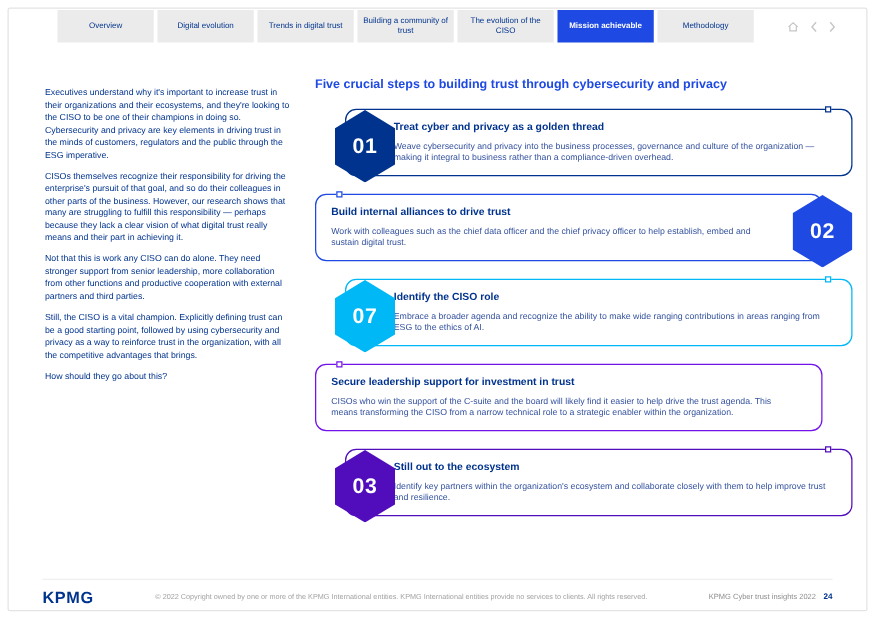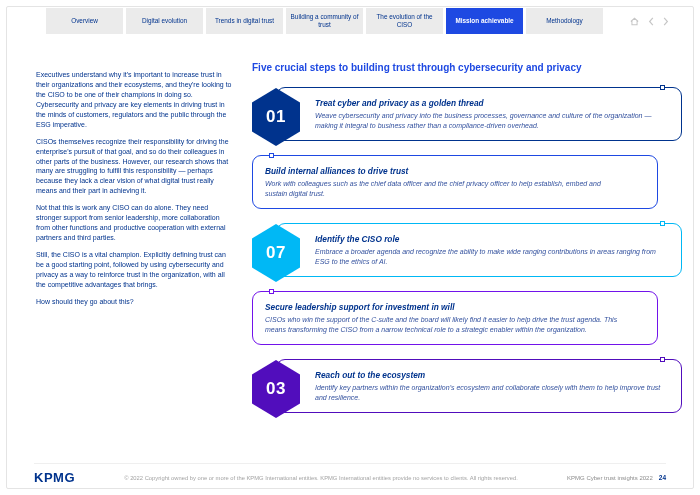--- a/index.html
+++ b/index.html
@@ -31,30 +31,29 @@
   .intro { width:198px; margin-right:18px; padding-top:8px; color:#00338d; font-size:7px; line-height:1.42; }
   .intro p { margin-bottom:7px; }
   .steps-panel { flex:1; position:relative; }
   .panel-title { color:#1e49e2; font-size:10px; font-weight:bold; margin-bottom:14px; }
   
   .step { position:relative; margin-bottom:8px; min-height:60px; }
   .hex {
     position:absolute; top:50%; transform:translateY(-50%);
     width:48px; height:58px; background:var(--c,#00338d);
     clip-path: polygon(50% 0, 100% 25%, 100% 75%, 50% 100%, 0 75%, 0 25%);
-    display:flex; align-items:center; justify-content:center; z-index:2;
+    display:flex; align-items:center; justify-content:center; z-index:2;margin-left:16px;
   }
   .hex-num { color:#fff; font-size:17px; font-weight:bold; letter-spacing:0.5px; }
   .box {
     position:relative;
     border:1.5px solid var(--c,#00338d); border-radius:9px;
     padding:8px 12px 8px 12px; min-height:54px;
-    display:flex; flex-direction:column; justify-content:center;
+    display:flex; flex-direction:column; justify-content:space-between;
     background:#fff;
-    font-style:italic;
   }
   .step-left .hex { left:0; }
   .step-left .box { margin-left:24px; padding-left:38px; }
   .step-right .hex { right:0; }
   .step-right .box { margin-right:24px; padding-right:38px; }
   .step-title { color:#00338d; font-size:8.3px; font-weight:bold; margin-bottom:3px; }
   .step-body { color:#33519e; font-size:7px; line-height:1.38; }
   .accent {
     position:absolute; top:-3.5px; width:5px; height:5px;
     border:1px solid var(--c,#00338d); background:#fff;
@@ -137,52 +136,55 @@
         <span class="hex-num">01</span>
       </div>
       <div class="box">
         <div class="step-title">Treat cyber and privacy as a golden thread</div>
         <div class="step-body">Weave cybersecurity and privacy into the business processes, governance and culture of the organization — making it integral to business rather than a compliance-driven overhead.</div>
         <span class="accent"></span>
       </div>
     </div>
 
     <div class="step step-right" style="--c: #1e49e2;">
+      <div class="hex">
+        <span class="hex-num">02</span>
+      </div>
       <div class="box">
         <div class="step-title">Build internal alliances to drive trust</div>
         <div class="step-body">Work with colleagues such as the chief data officer and the chief privacy officer to help establish, embed and sustain digital trust.</div>
         <span class="accent"></span>
       </div>
     </div>
 
     <div class="step step-left" style="--c: #00b8f5;">
       <div class="hex">
         <span class="hex-num">07</span>
       </div>
       <div class="box">
         <div class="step-title">Identify the CISO role</div>
         <div class="step-body">Embrace a broader agenda and recognize the ability to make wide ranging contributions in areas ranging from ESG to the ethics of AI.</div>
         <span class="accent"></span>
       </div>
     </div>
 
     <div class="step step-right" style="--c: #7213ea;">
       <div class="box">
-        <div class="step-title">Secure leadership support for investment in will</div>
+        <div class="step-title">Secure leadership support for investment in trust</div>
         <div class="step-body">CISOs who win the support of the C-suite and the board will likely find it easier to help drive the trust agenda. This means transforming the CISO from a narrow technical role to a strategic enabler within the organization.</div>
         <span class="accent"></span>
       </div>
     </div>
 
     <div class="step step-left" style="--c: #510dbc;">
       <div class="hex">
         <span class="hex-num">03</span>
       </div>
       <div class="box">
-        <div class="step-title">Reach out to the ecosystem</div>
+        <div class="step-title">Still out to the ecosystem</div>
         <div class="step-body">Identify key partners within the organization's ecosystem and collaborate closely with them to help improve trust and resilience.</div>
         <span class="accent"></span>
       </div>
     </div>
   </section>
 </main>
 
 <footer class="footer">
   <div class="logo-text">KPMG</div>
   <div class="copyright">© 2022 Copyright owned by one or more of the KPMG International entities. KPMG International entities provide no services to clients. All rights reserved.</div>

